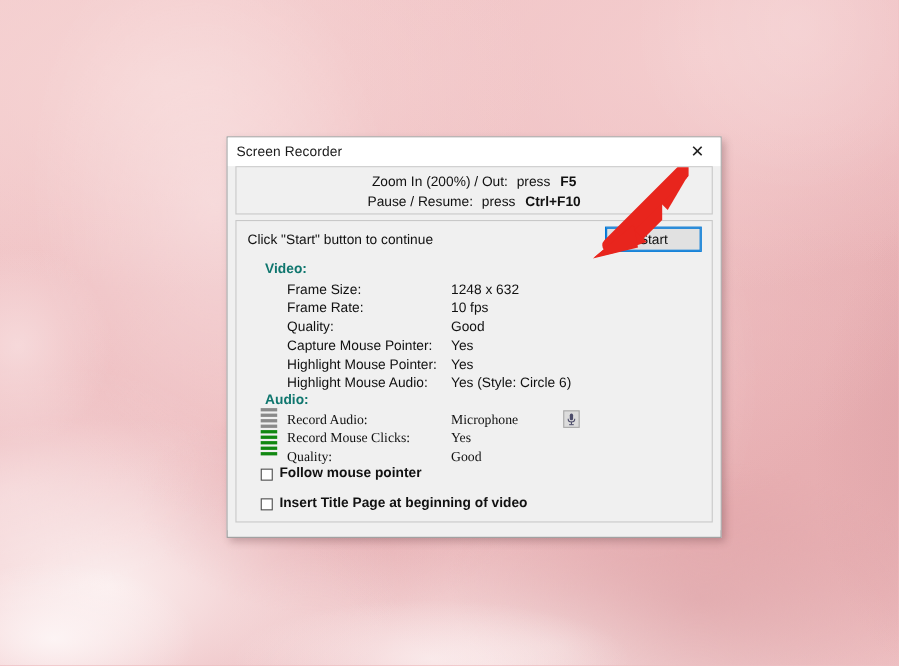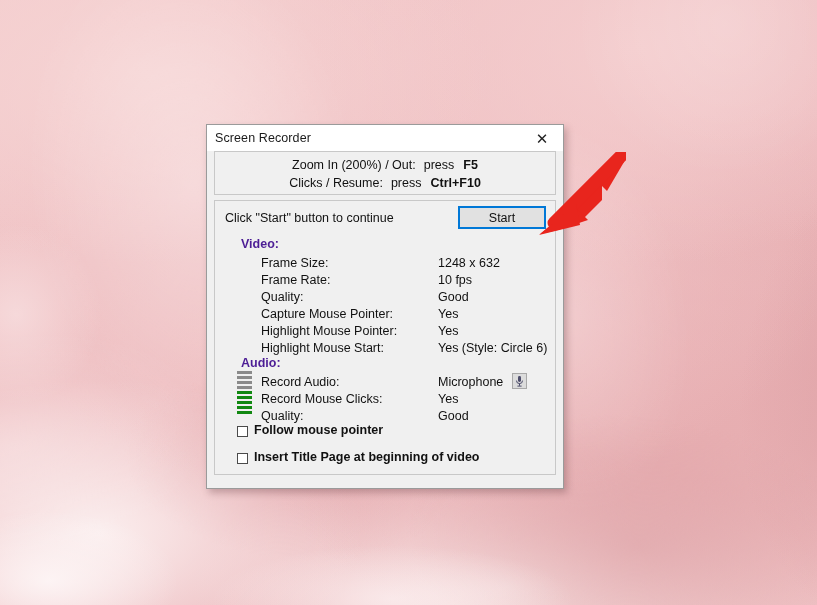--- a/index.html
+++ b/index.html
@@ -42,21 +42,21 @@
   #bg .veil3{
     position:absolute;inset:0;
     background:
       radial-gradient(ellipse 22% 16% at 6% 96%, rgba(255,252,252,.75) 0%, rgba(255,252,252,0) 72%),
       radial-gradient(ellipse 30% 12% at 48% 99%, rgba(255,250,250,.55) 0%, rgba(255,250,250,0) 74%),
       radial-gradient(ellipse 14% 20% at 2% 52%, rgba(255,250,250,.40) 0%, rgba(255,250,250,0) 75%);
   }
 
   
   #dialog{
-    position:absolute;left:206px;top:124px;width:358px;height:365px;
+    position:absolute;left:206px;top:124px;width:450px;height:365px;
     background:#f0f0f0;border:1px solid #9a9a9a;
     box-shadow:3px 4px 7px rgba(90,50,55,.30);
     box-sizing:border-box;
   }
   .titlebar{
     height:26px;background:#ffffff;position:relative;
     display:flex;align-items:center;
   }
   .title-text{
     font-size:12.5px;color:#1a1a1a;margin-left:8px;letter-spacing:.1px;
@@ -88,24 +88,24 @@
   }
   .btn{
     position:absolute;width:88px;height:23px;box-sizing:border-box;
     background:#e1e1e1;border:1px solid #adadad;
     font-size:12.5px;color:#111;font-family:"Liberation Sans", sans-serif;
     display:flex;align-items:center;justify-content:center;
   }
   .btn-start{right:9px;top:5px;border:1px solid #0078d7;outline:1px solid #0078d7;outline-offset:-2px;background:#e1e1e1;}
   .btn-cancel{right:9px;top:35px;}
 
-  .section{position:absolute;left:26px;font-size:12.5px;color:#4c1d95;}
+  .section{position:absolute;left:26px;font-size:12.5px;color:#0f766e;}
   .section-title{font-weight:bold;}
   .rows{position:absolute;left:46px;font-size:12.5px;color:#111;}
-  .row{height:17px;display:flex;align-items:center;gap:28px;}
+  .row{height:17px;display:flex;align-items:center;}
   .row .k{width:149px;}
   .row .v{}
 
   
   .meter{position:absolute;left:22px;width:15px;}
   .meter i{display:block;height:3px;margin-bottom:2px;}
   .meter i.g{background:#8a8a8a;}
   .meter i.n{background:#118811;}
 
   .mic-btn{
@@ -143,21 +143,21 @@
 
   <div class="dlg-body">
 
     <div class="panel hint-panel">
       <div class="hint-row">
         <span class="hint-label">Zoom In (200%) / Out:</span>
         <span class="hint-press">press</span>
         <span class="hint-key">F5</span>
       </div>
       <div class="hint-row">
-        <span class="hint-label">Clicks / Resume:</span>
+        <span class="hint-label">Pause / Resume:</span>
         <span class="hint-press">press</span>
         <span class="hint-key">Ctrl+F10</span>
       </div>
     </div>
 
     <div class="panel main-panel">
 
       <div class="click-start">Click "Start" button to continue</div>
 
       <div class="btn btn-start">Start</div>
@@ -178,40 +178,40 @@
         </div>
         <div class="row">
           <span class="k">Capture Mouse Pointer:</span>
           <span class="v">Yes</span>
         </div>
         <div class="row">
           <span class="k">Highlight Mouse Pointer:</span>
           <span class="v">Yes</span>
         </div>
         <div class="row">
-          <span class="k">Highlight Mouse Start:</span>
+          <span class="k">Highlight Mouse Audio:</span>
           <span class="v">Yes (Style: Circle 6)</span>
         </div>
       </div>
 
       <div class="section section-title" style="top:155px;">Audio:</div>
 
       <div class="meter" style="top:170px;">
         <i class="g"></i>
           <i class="g"></i>
           <i class="g"></i>
           <i class="g"></i>
         <i class="n"></i>
           <i class="n"></i>
           <i class="n"></i>
           <i class="n"></i>
           <i class="n"></i>
       </div>
 
-      <div class="rows" style="top:172px;">
+      <div class="rows" style="top:172px;font-family:Liberation Serif, serif;">
         <div class="row">
           <span class="k">Record Audio:</span>
           <span class="v">Microphone</span>
         </div>
         <div class="row">
           <span class="k">Record Mouse Clicks:</span>
           <span class="v">Yes</span>
         </div>
         <div class="row">
           <span class="k">Quality:</span>

